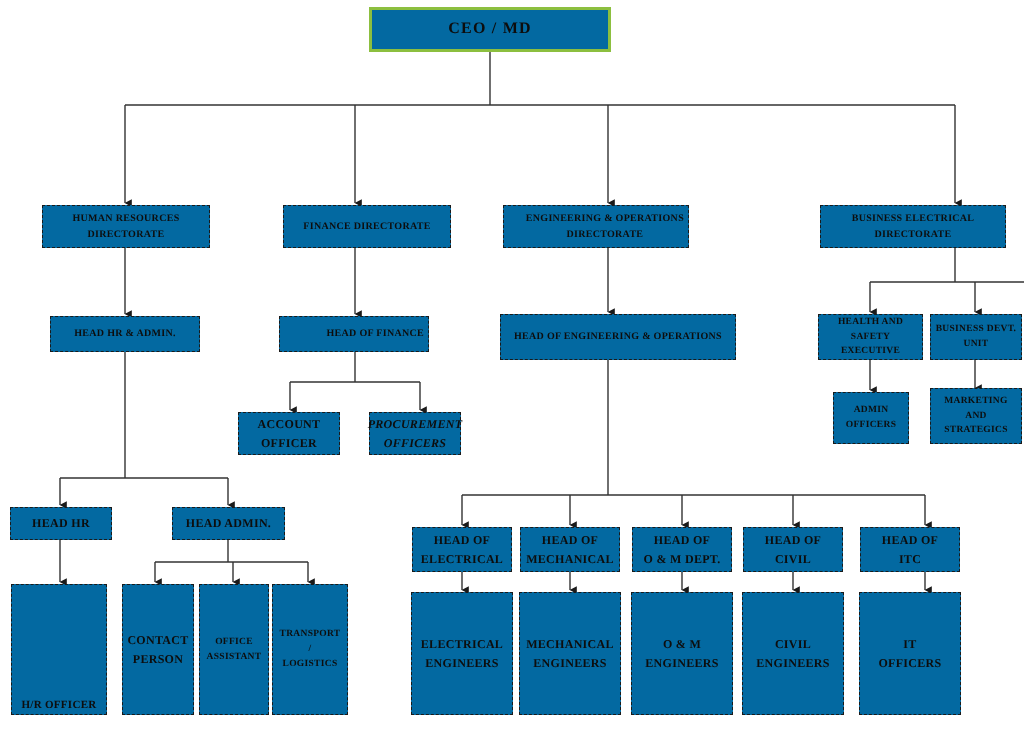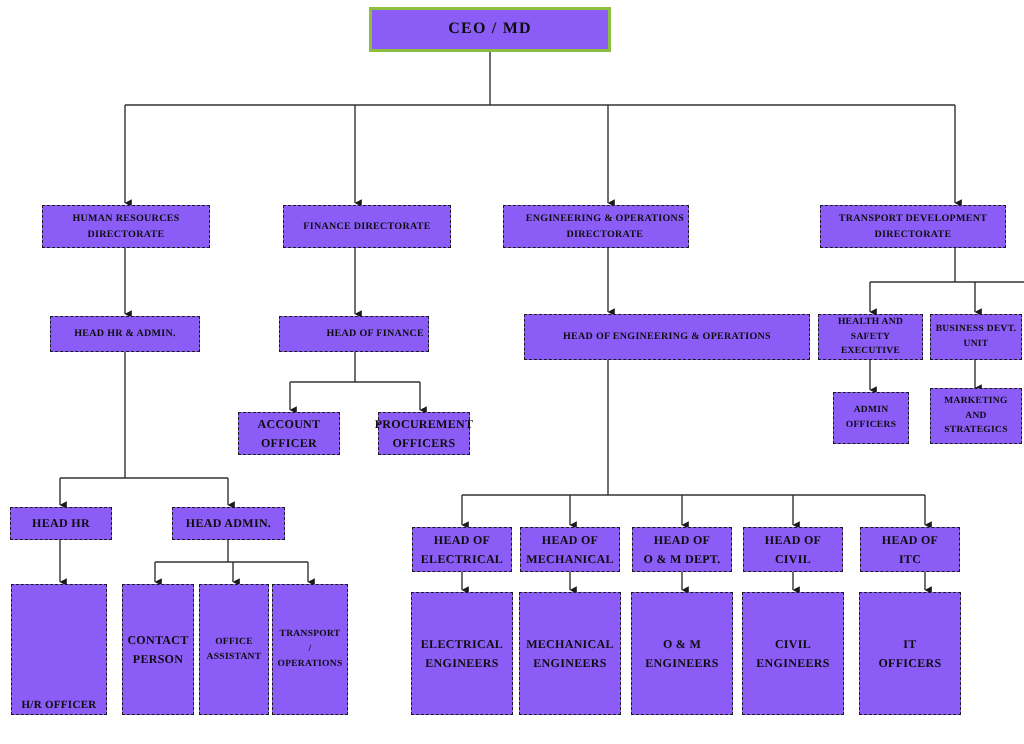--- a/index.html
+++ b/index.html
@@ -14,21 +14,21 @@
   }
   svg.lines{
     position:absolute;left:0;top:0;width:1024px;height:744px;
     pointer-events:none;
   }
   .node{
     position:absolute;
     box-sizing:border-box;
     display:flex;align-items:center;justify-content:center;
     text-align:center;
-    background:#8b5cf6;
+    background:#0369a1;
     border:1.6px dashed #1a1a1a;
     font-weight:bold;
     letter-spacing:.3px;
     line-height:1.55;
     color:#0d0d0d;
     text-rendering:geometricPrecision;
   }
   .node .lbl{display:block;padding:0 4px;white-space:pre-line;}
   .node.root{
     border:3px solid #8cbf3f;
@@ -120,47 +120,47 @@
 DIRECTORATE</span>
   </div>
   <div class="node lvl2" style="left:283px;top:205px;width:168px;height:43px;">
     <span class="lbl">FINANCE DIRECTORATE</span>
   </div>
   <div class="node lvl2" style="left:503px;top:205px;width:186px;height:43px;justify-content:flex-end;">
     <span class="lbl">ENGINEERING &amp; OPERATIONS
 DIRECTORATE</span>
   </div>
   <div class="node lvl2" style="left:820px;top:205px;width:186px;height:43px;">
-    <span class="lbl">TRANSPORT DEVELOPMENT
+    <span class="lbl">BUSINESS ELECTRICAL
 DIRECTORATE</span>
   </div>
 
   <div class="node lvl3" style="left:50px;top:316px;width:150px;height:36px;">
     <span class="lbl">HEAD HR &amp; ADMIN.</span>
   </div>
   <div class="node lvl3" style="left:279px;top:316px;width:150px;height:36px;justify-content:flex-end;">
     <span class="lbl">HEAD OF FINANCE</span>
   </div>
-  <div class="node lvl3" style="left:524px;top:314px;width:286px;height:46px;">
+  <div class="node lvl3" style="left:500px;top:314px;width:236px;height:46px;">
     <span class="lbl">HEAD OF ENGINEERING &amp; OPERATIONS</span>
   </div>
   <div class="node small" style="left:818px;top:314px;width:105px;height:46px;">
     <span class="lbl">HEALTH AND
 SAFETY EXECUTIVE</span>
   </div>
   <div class="node small" style="left:930px;top:314px;width:92px;height:46px;">
     <span class="lbl">BUSINESS DEVT.
 UNIT</span>
   </div>
 
   <div class="node lvl4" style="left:238px;top:412px;width:102px;height:43px;">
     <span class="lbl">ACCOUNT
 OFFICER</span>
   </div>
-  <div class="node lvl4" style="left:378px;top:412px;width:92px;height:43px;">
+  <div class="node lvl4" style="left:369px;top:412px;width:92px;height:43px;font-style:italic;">
     <span class="lbl">PROCUREMENT
 OFFICERS</span>
   </div>
 
   <div class="node small" style="left:833px;top:392px;width:76px;height:52px;">
     <span class="lbl">ADMIN
 OFFICERS</span>
   </div>
   <div class="node small" style="left:930px;top:388px;width:92px;height:56px;">
     <span class="lbl">MARKETING
@@ -182,21 +182,21 @@
     <span class="lbl">CONTACT
 PERSON</span>
   </div>
   <div class="node small" style="left:199px;top:584px;width:70px;height:131px;">
     <span class="lbl">OFFICE
 ASSISTANT</span>
   </div>
   <div class="node small" style="left:272px;top:584px;width:76px;height:131px;">
     <span class="lbl">TRANSPORT
 /
-OPERATIONS</span>
+LOGISTICS</span>
   </div>
 
   <div class="node lvl4" style="left:412px;top:527px;width:100px;height:45px;">
     <span class="lbl">HEAD OF
 ELECTRICAL</span>
   </div>
   <div class="node lvl4" style="left:520px;top:527px;width:100px;height:45px;">
     <span class="lbl">HEAD OF
 MECHANICAL</span>
   </div>

